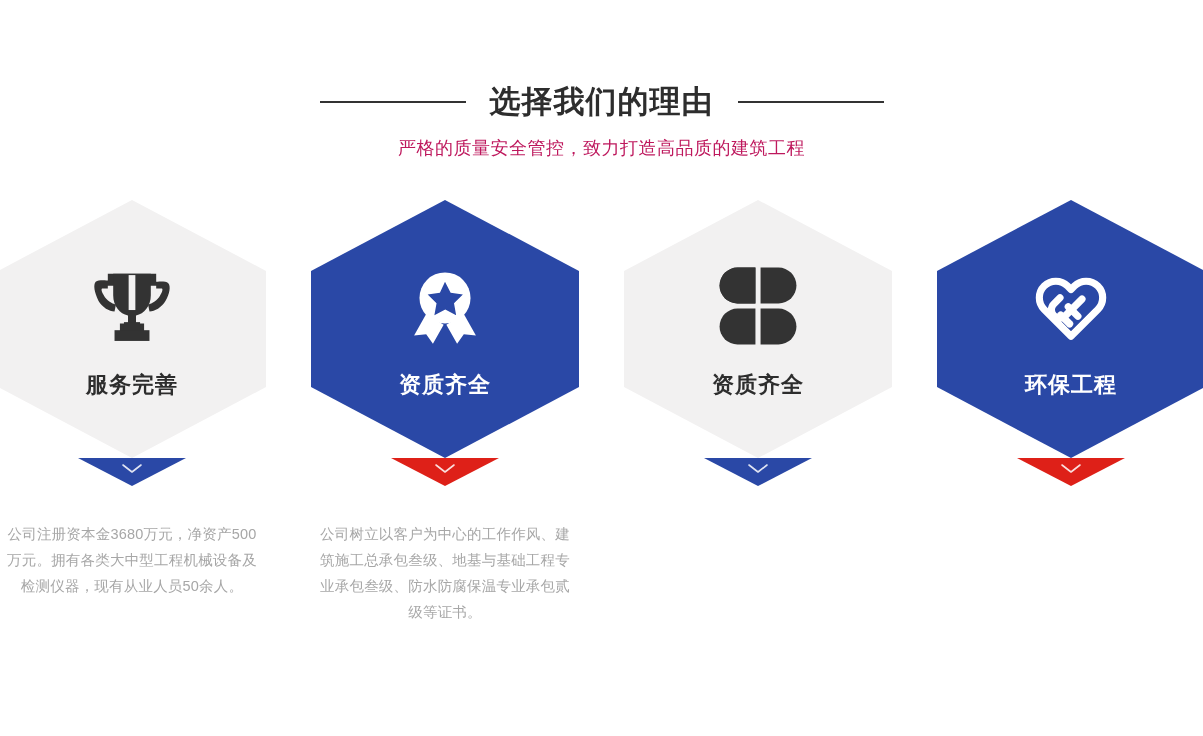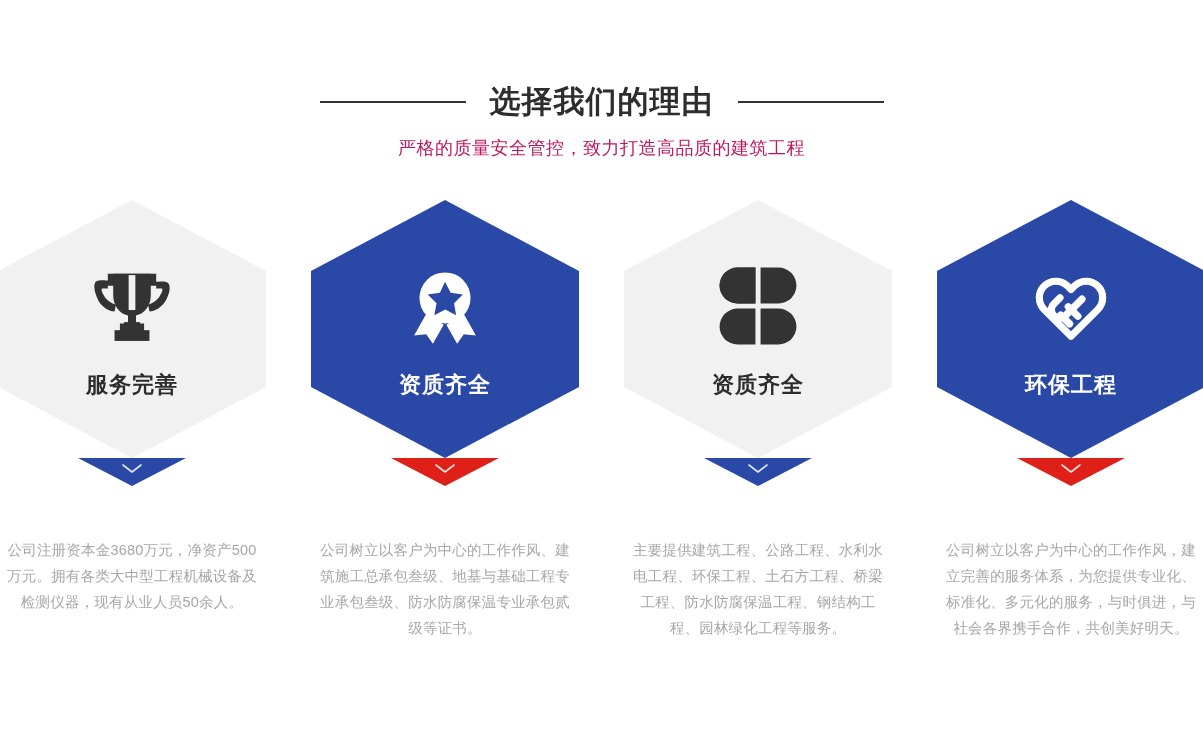--- a/index.html
+++ b/index.html
@@ -133,21 +133,21 @@
     display: flex;
     align-items: flex-start;
     justify-content: center;
   }
   .pointer.blue { background: #2a48a6; }
   .pointer.red  { background: #de2018; }
   .pointer svg { margin-top: 5px; display: block; }
 
   
   .desc {
-    margin-top: 52px;
+    margin-top: 36px;
     width: 252px;
     font-size: 14.5px;
     line-height: 26px;
     color: #a7a7a7;
     text-align: center;
     letter-spacing: 0.2px;
   }
 </style>
 </head>
 <body>
@@ -223,21 +223,20 @@
             </svg>
           </div>
           <div class="card-title">资质齐全</div>
         </div>
         <div class="pointer blue">
           <svg width="22" height="12" viewBox="0 0 22 12" aria-hidden="true">
             <path d="M2 2 L11 9 L20 2" fill="none" stroke="#ffffff" stroke-width="1.6" stroke-linecap="round" stroke-linejoin="round" opacity="0.85"></path>
           </svg>
         </div>
       </div>
-      <div class="desc">主要提供建筑工程、公路工程、水利水电工程、环保工程、土石方工程、桥梁工程、防水防腐保温工程、钢结构工程、园林绿化工程等服务。</div>
     </div>
 
     <div class="card card-3">
       <div class="hex-wrap">
         <div class="hex blue">
           <div class="icon-box">
             <svg width="88" height="88" viewBox="0 0 64 64" fill="none" stroke="#ffffff" stroke-width="5.2" stroke-linecap="round" stroke-linejoin="round" aria-hidden="true">
               <path d="M32 54 L12.5 34.5 a12 12 0 0 1 0-17 a12 12 0 0 1 17 0 L32 20 l2.5-2.5 a12 12 0 0 1 17 0 a12 12 0 0 1 0 17 L32 54 z"></path>
               <path d="M24 26 l-4.5 4.5 a6 6 0 0 0 0 8.5 a6 6 0 0 0 8.5 0 L40 27"></path>
               <path d="M31 45 l-6.5-6.5"></path>
@@ -245,17 +244,16 @@
             </svg>
           </div>
           <div class="card-title">环保工程</div>
         </div>
         <div class="pointer red">
           <svg width="22" height="12" viewBox="0 0 22 12" aria-hidden="true">
             <path d="M2 2 L11 9 L20 2" fill="none" stroke="#ffffff" stroke-width="1.6" stroke-linecap="round" stroke-linejoin="round" opacity="0.85"></path>
           </svg>
         </div>
       </div>
-      <div class="desc">公司树立以客户为中心的工作作风，建立完善的服务体系，为您提供专业化、标准化、多元化的服务，与时俱进，与社会各界携手合作，共创美好明天。</div>
     </div>
 
   </div>
 </div>
 
 </body></html>

